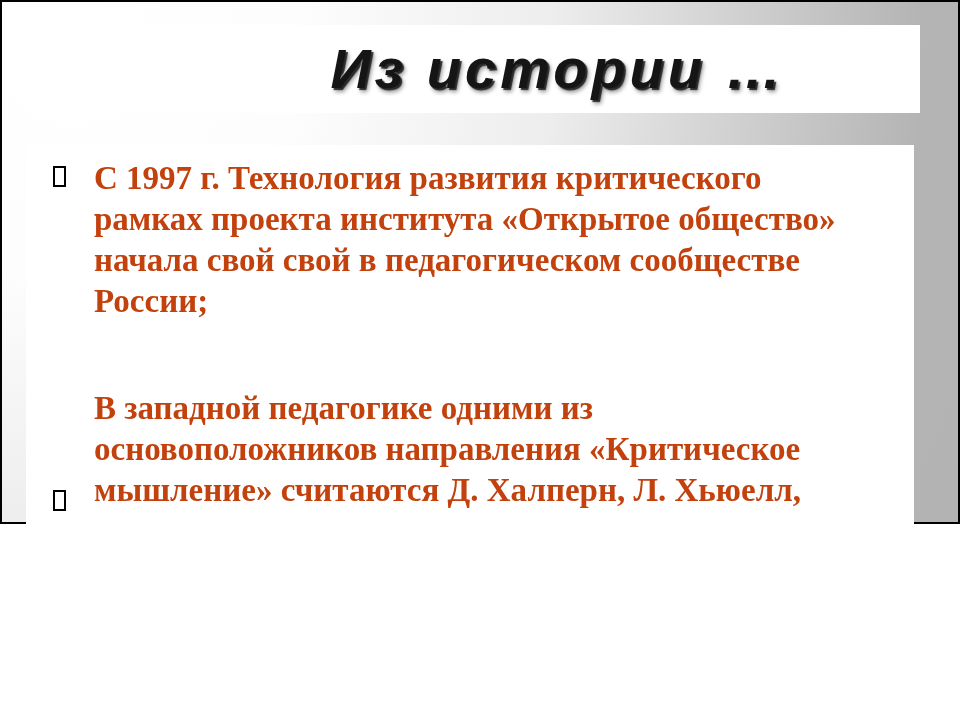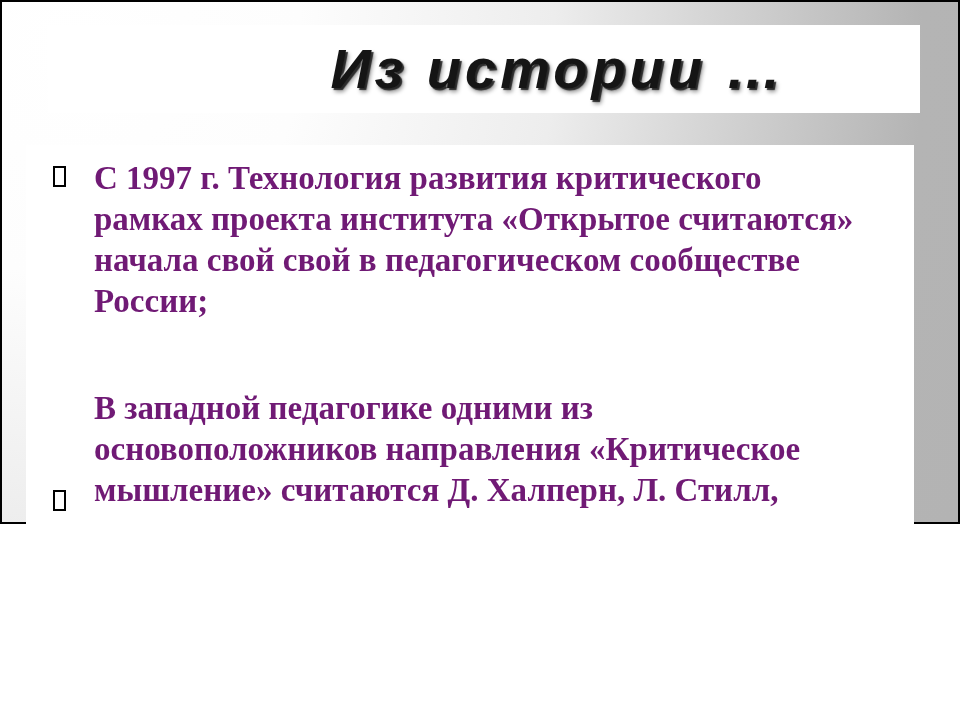--- a/index.html
+++ b/index.html
@@ -57,53 +57,53 @@
     width: 9px; height: 17px;
     margin: 8px 0 0 1px;
     border: 2px solid #000;
     background: transparent;
   }
   .text-col { flex: 1; min-width: 0; }
   .line {
     font-size: 33px;
     line-height: 41px;
     font-weight: bold;
-    color: #701a75;
+    color: #c2410c;
     white-space: pre-wrap;
   }
 </style>
 </head>
 <body>
 
 <div class="slide">
 
   <div class="title-box">
     <h1 class="title-text">Из истории …</h1>
   </div>
 
   <div class="content-box">
 
     <div class="para">
       <div class="marker-col">
         <span class="bullet-marker"></span>
       </div>
       <div class="text-col">
         <div class="line">С 1997 г. Технология развития критического</div>
-        <div class="line">рамках проекта института «Открытое считаются»</div>
+        <div class="line">рамках проекта института «Открытое общество»</div>
         <div class="line">начала свой свой в педагогическом сообществе</div>
         <div class="line">России;</div>
       </div>
     </div>
 
     <div class="para gap-before">
       <div class="marker-col">
         <span class="bullet-marker"></span>
       </div>
       <div class="text-col">
         <div class="line">В западной педагогике одними из</div>
         <div class="line">основоположников направления «Критическое</div>
-        <div class="line">мышление» считаются Д. Халперн, Л. Стилл,</div>
+        <div class="line">мышление» считаются Д. Халперн, Л. Хьюелл,</div>
       </div>
     </div>
 
 
   </div>
 </div>
 
 </body></html>

